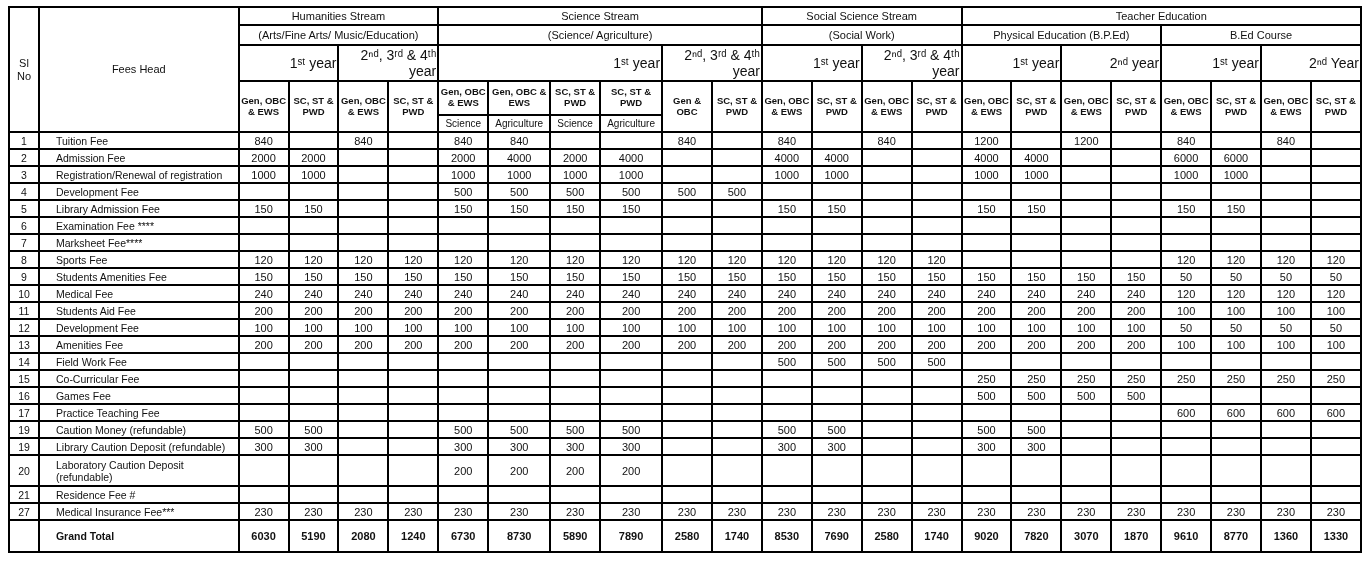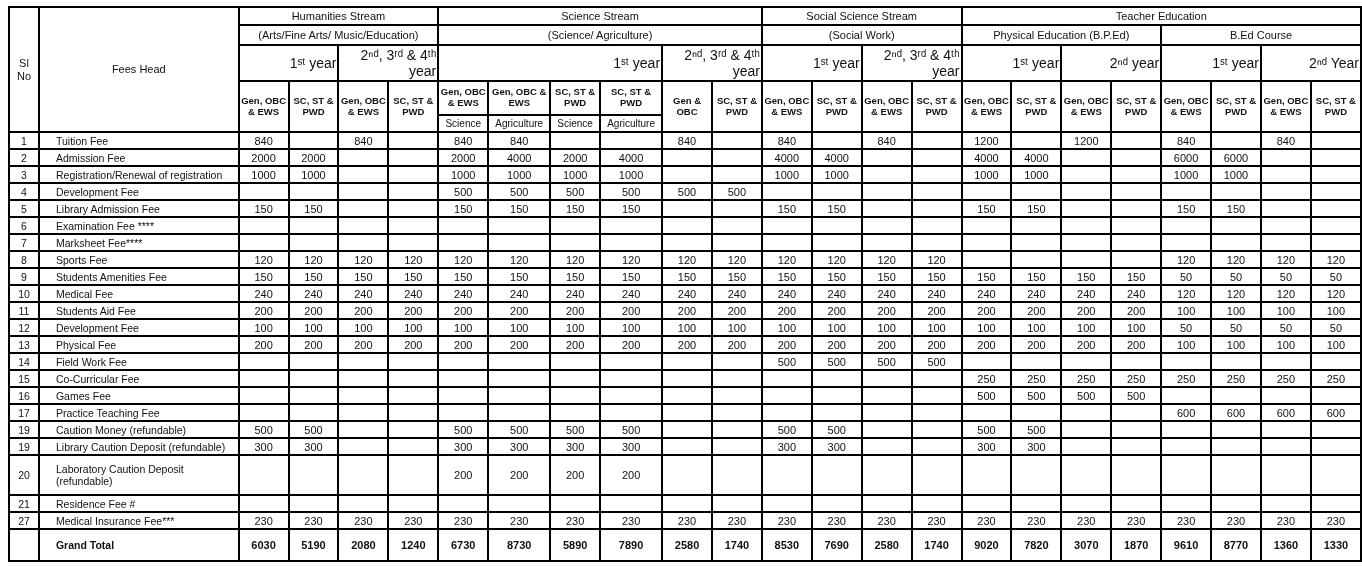--- a/index.html
+++ b/index.html
@@ -16,21 +16,21 @@
   th, td { border: 2px solid #000; overflow: hidden; }
   thead th { font-weight: normal; padding: 1px 1px; line-height: 1.15; text-align: center; }
   tr.r-stream th { font-size: 11px; height: 18px; }
   tr.r-substream th { font-size: 11px; height: 20px; }
   tr.r-years th { font-size: 14px; height: 20px; text-align: right; }
   tr.r-cats th { font-size: 9.5px; height: 34px; font-weight: bold; }
   tr.r-subs th { font-size: 10px; height: 17px; }
   tbody td { font-size: 11px; height: 17px; text-align: center; padding: 0 1px; }
   tbody td.head { text-align: left; padding-left: 16px; font-size: 10.5px; }
   tbody td.slno { font-size: 10.5px; }
-  tbody tr:nth-child(20) td { height: 40px; }
+  tbody tr:nth-child(20) td { height: 31px; }
   tbody tr.total td { font-weight: bold; height: 32px; }
 </style>
 </head>
 <body>
 
 <div class="sheet">
   <table>
     <colgroup>
       <col style="width:30px">
         <col style="width:200px">
@@ -424,21 +424,21 @@
           <td class="val">100</td>
           <td class="val">100</td>
           <td class="val">100</td>
           <td class="val">50</td>
           <td class="val">50</td>
           <td class="val">50</td>
           <td class="val">50</td>
         </tr>
         <tr>
           <td class="slno">13</td>
-          <td class="head">Physical Fee</td>
+          <td class="head">Amenities Fee</td>
           <td class="val">200</td>
           <td class="val">200</td>
           <td class="val">200</td>
           <td class="val">200</td>
           <td class="val">200</td>
           <td class="val">200</td>
           <td class="val">200</td>
           <td class="val">200</td>
           <td class="val">200</td>
           <td class="val">200</td>

